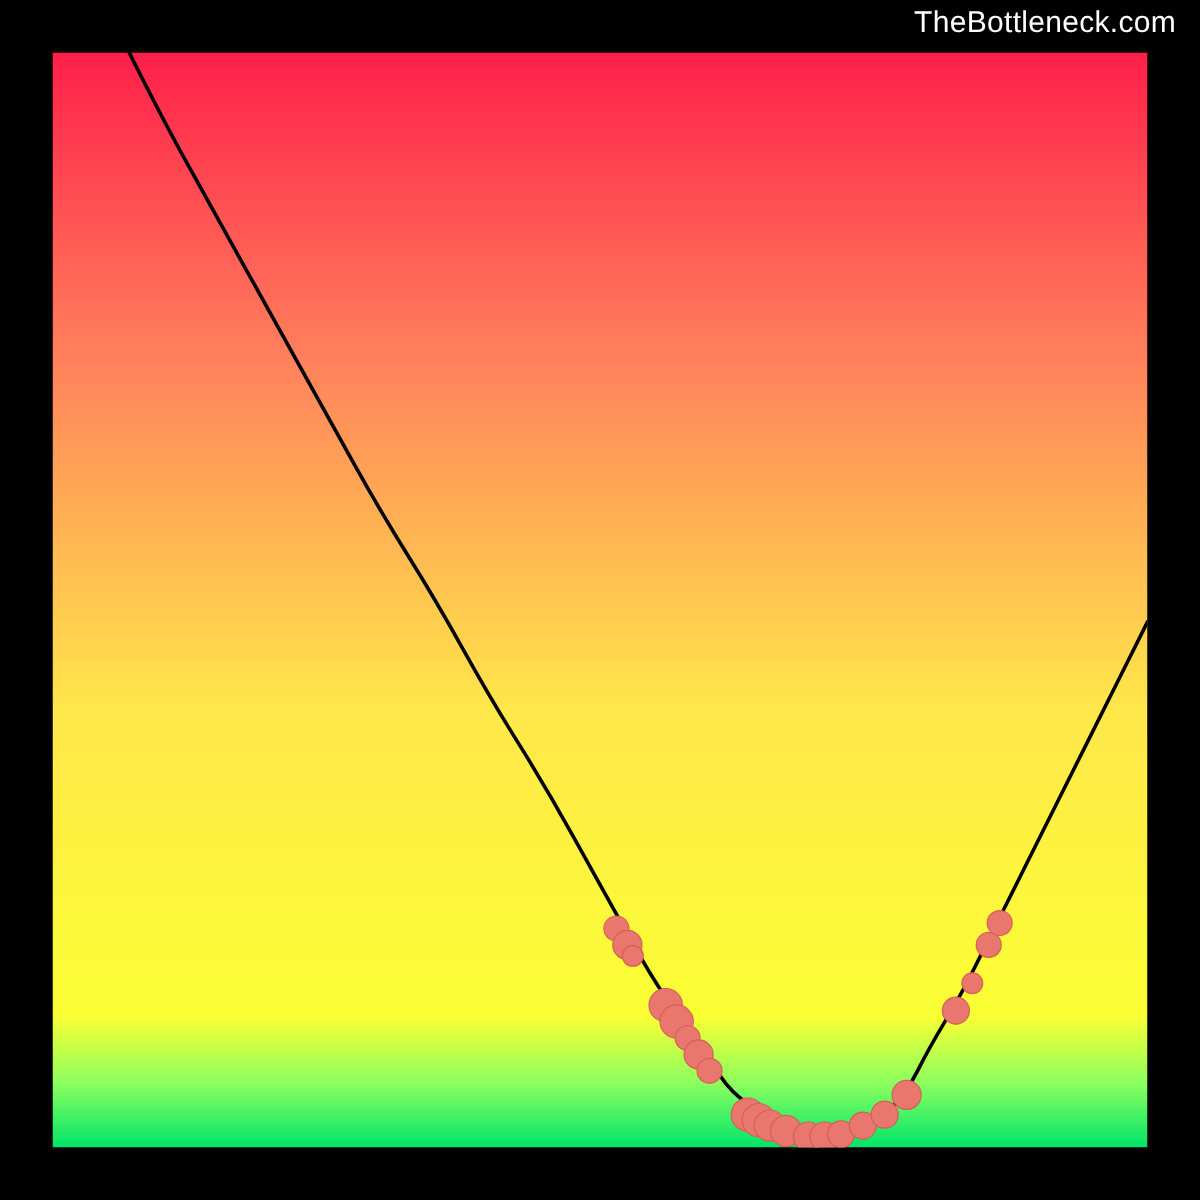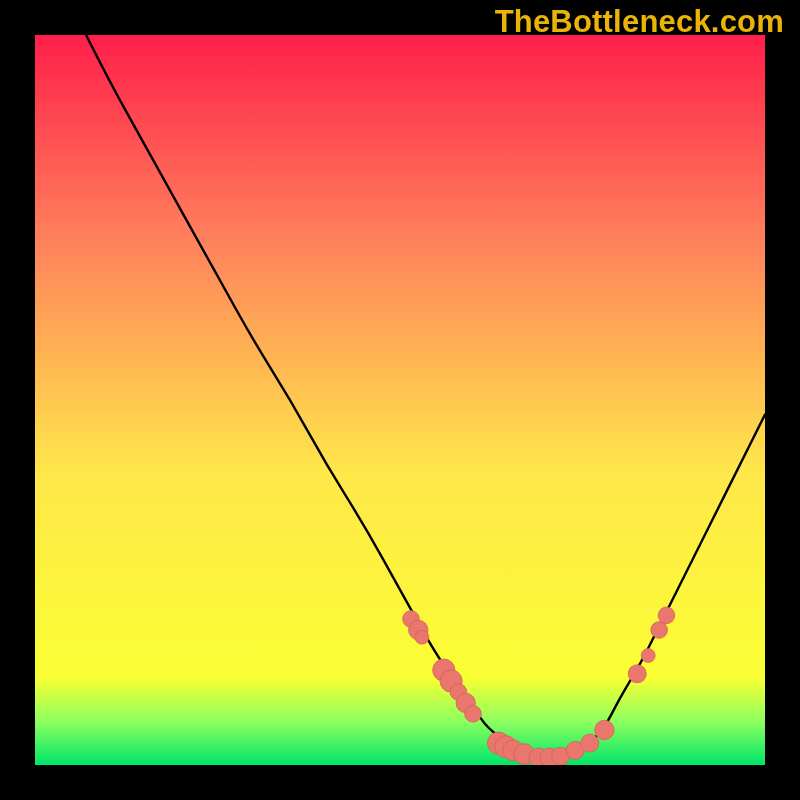--- a/index.html
+++ b/index.html
@@ -14,23 +14,23 @@
   .frame {
     position: relative;
     width: 800px;
     height: 800px;
     background: #000;
   }
   .watermark {
     position: absolute;
     top: 4px;
     right: 16px;
-    font-size: 31px;
-    font-weight: 700;
-    color: #eab308;
+    font-size: 20px;
+    font-weight: 400;
+    color: #ffffff;
     letter-spacing: 0.2px;
     z-index: 5;
   }
   .plot-wrap {
     position: absolute;
     left: 35px;
     top: 35px;
     width: 730px;
     height: 730px;
   }

